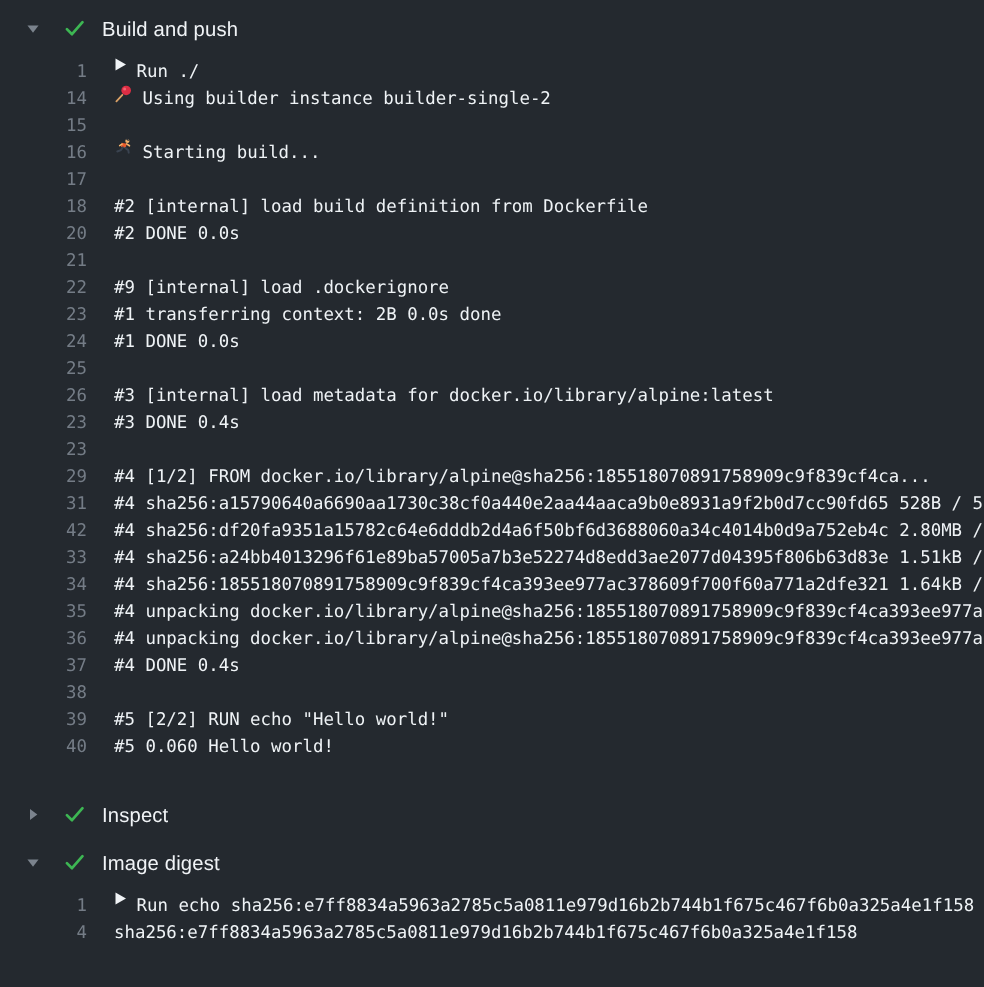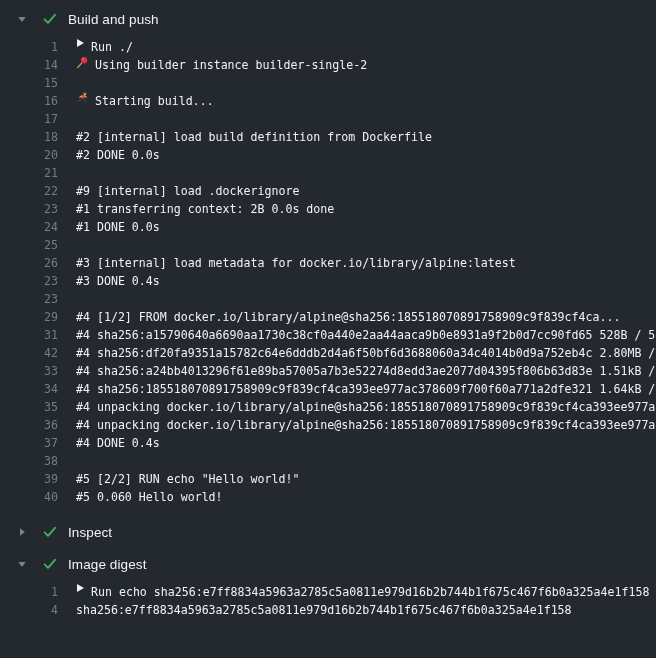--- a/index.html
+++ b/index.html
@@ -21,21 +21,21 @@
   .sec-caret { width: 10px; height: 10px; display: flex; align-items: center; }
   .sec-check { margin-left: 16px; display: flex; align-items: center; }
   .sec-title {
     margin-left: 11px;
     font-family: "Liberation Sans", "DejaVu Sans", sans-serif;
     font-weight: normal;
     font-size: 13.5px;
     color: #f0f3f6;
     letter-spacing: 0.1px;
   }
-  .section.collapsed-gap { margin-top: 13px; }
+  .section.collapsed-gap { margin-top: 24px; }
   .section.digest-gap { margin-top: 6px; }
 
   .lines { margin-top: 6px; }
   .line {
     display: flex;
     align-items: center;
     height: 18px;
     width: 656px;
     overflow: hidden;
     font-size: 11.6px;

